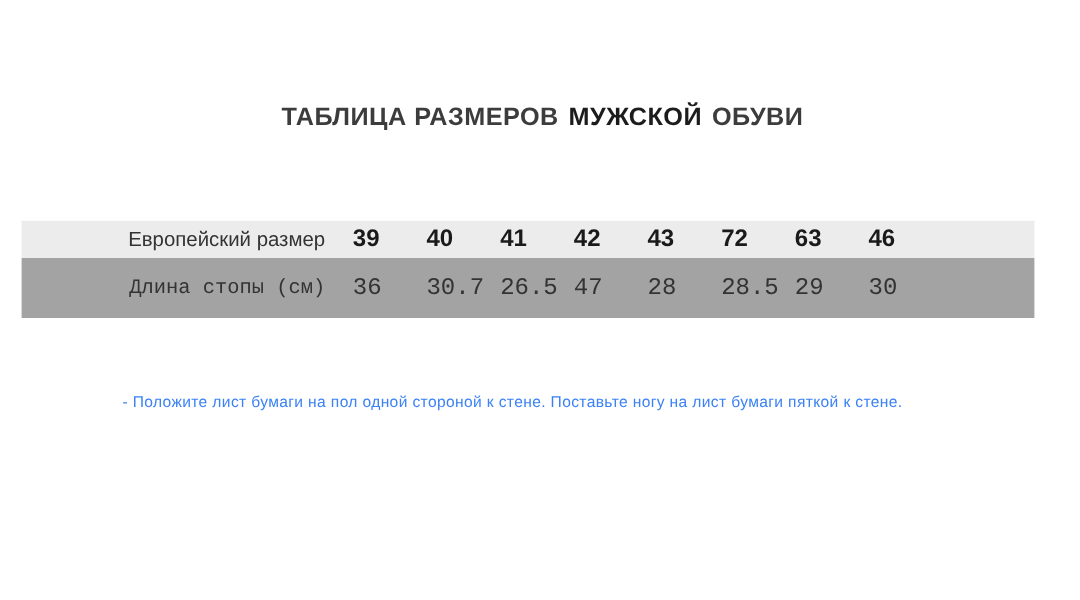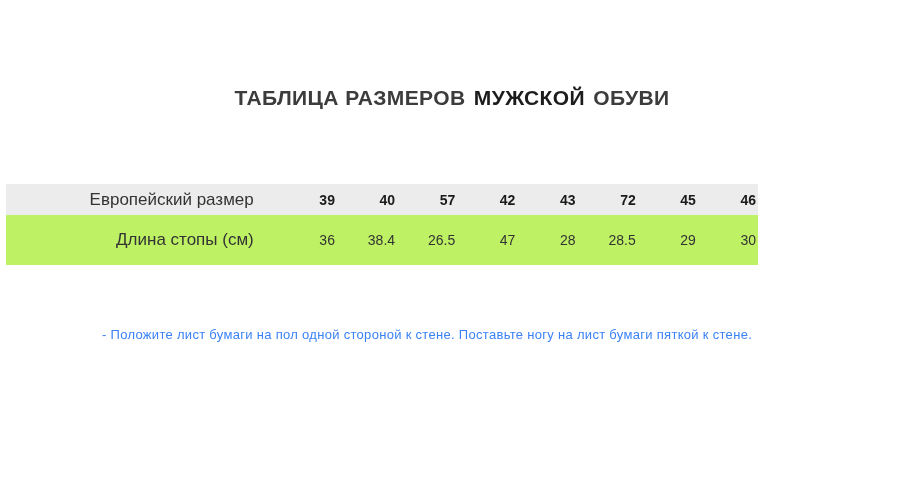--- a/index.html
+++ b/index.html
@@ -28,46 +28,47 @@
     white-space: pre;
   }
   .page-title .emph {
     font-weight: bold;
     color: #1c1c1c;
   }
 
   
   .size-row {
     position: absolute;
-    left: 4px;
-    width: 752px;
+    left: 16px;
+    width: 844px;
     display: flex;
     align-items: center;
   }
   .row-header {
     top: 182px;
     height: 31px;
     background: #ececec;
   }
   .row-values {
     top: 213px;
     height: 50px;
-    background: #bef264;
+    background: #a3a3a3;
+    font-family: Liberation Mono, monospace;
   }
   .cell-label {
     width: 274px;
     padding-right: 22px;
     text-align: right;
     font-size: 17px;
     color: #333333;
   }
   .cell-num {
     width: 61.4px;
-    text-align: right;
-    font-size: 14px;
+    text-align: left;
+    font-size: 20px;
     color: #333333;
   }
   .row-header .cell-num {
     font-weight: bold;
     color: #1a1a1a;
   }
 
   
   .instructions {
     position: absolute;
@@ -88,32 +89,32 @@
 <body>
 
 <div class="screen">
 
   <h1 class="page-title"><span>ТАБЛИЦА РАЗМЕРОВ </span><span class="emph">МУЖСКОЙ</span><span> ОБУВИ</span></h1>
 
   <div class="size-row row-header">
     <div class="cell-label">Европейский размер</div>
     <div class="cell-num">39</div>
     <div class="cell-num">40</div>
-    <div class="cell-num">57</div>
+    <div class="cell-num">41</div>
     <div class="cell-num">42</div>
     <div class="cell-num">43</div>
     <div class="cell-num">72</div>
-    <div class="cell-num">45</div>
+    <div class="cell-num">63</div>
     <div class="cell-num">46</div>
   </div>
 
   <div class="size-row row-values">
     <div class="cell-label">Длина стопы (см)</div>
     <div class="cell-num">36</div>
-    <div class="cell-num">38.4</div>
+    <div class="cell-num">30.7</div>
     <div class="cell-num">26.5</div>
     <div class="cell-num">47</div>
     <div class="cell-num">28</div>
     <div class="cell-num">28.5</div>
     <div class="cell-num">29</div>
     <div class="cell-num">30</div>
   </div>
 
   <div class="instructions">
     <div class="instr-line">- Положите лист бумаги на пол одной стороной к стене. Поставьте ногу на лист бумаги пяткой к стене.</div>

